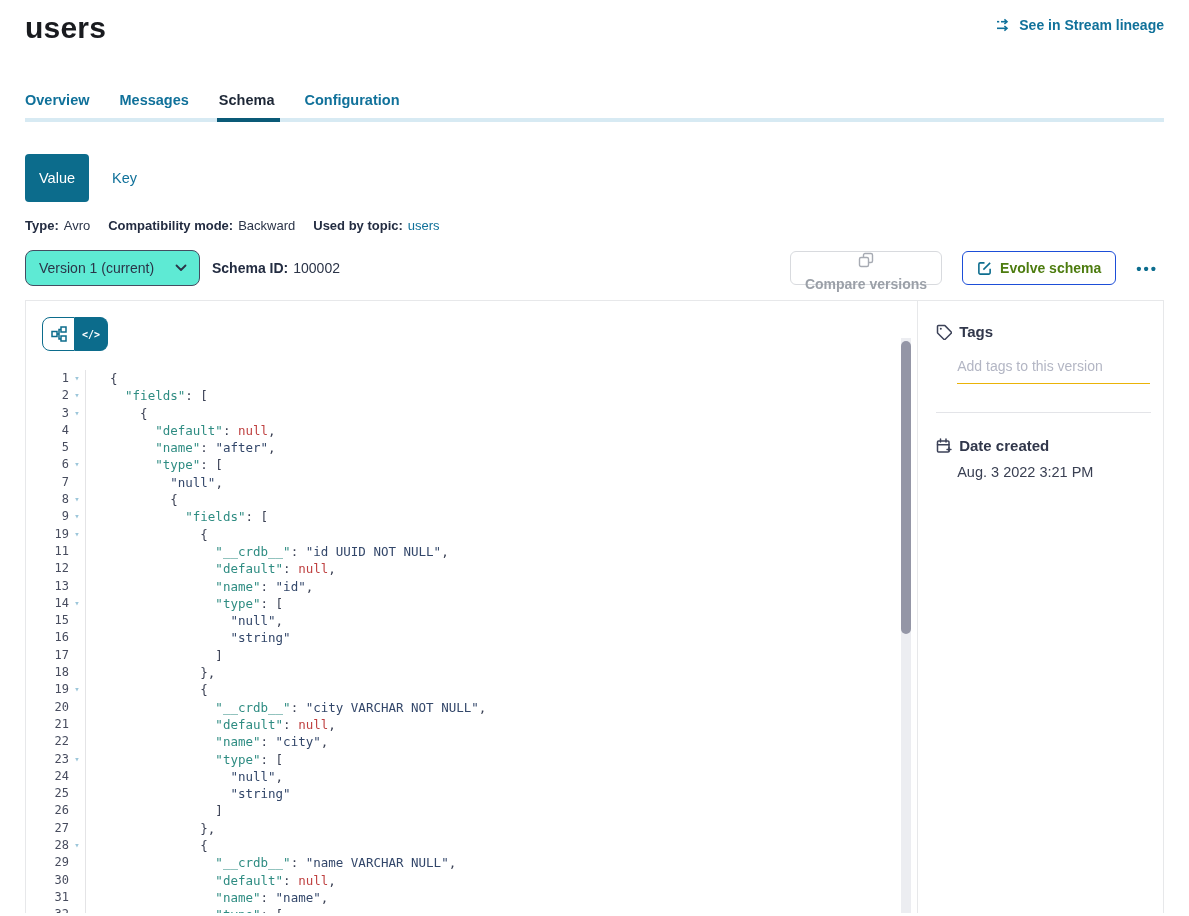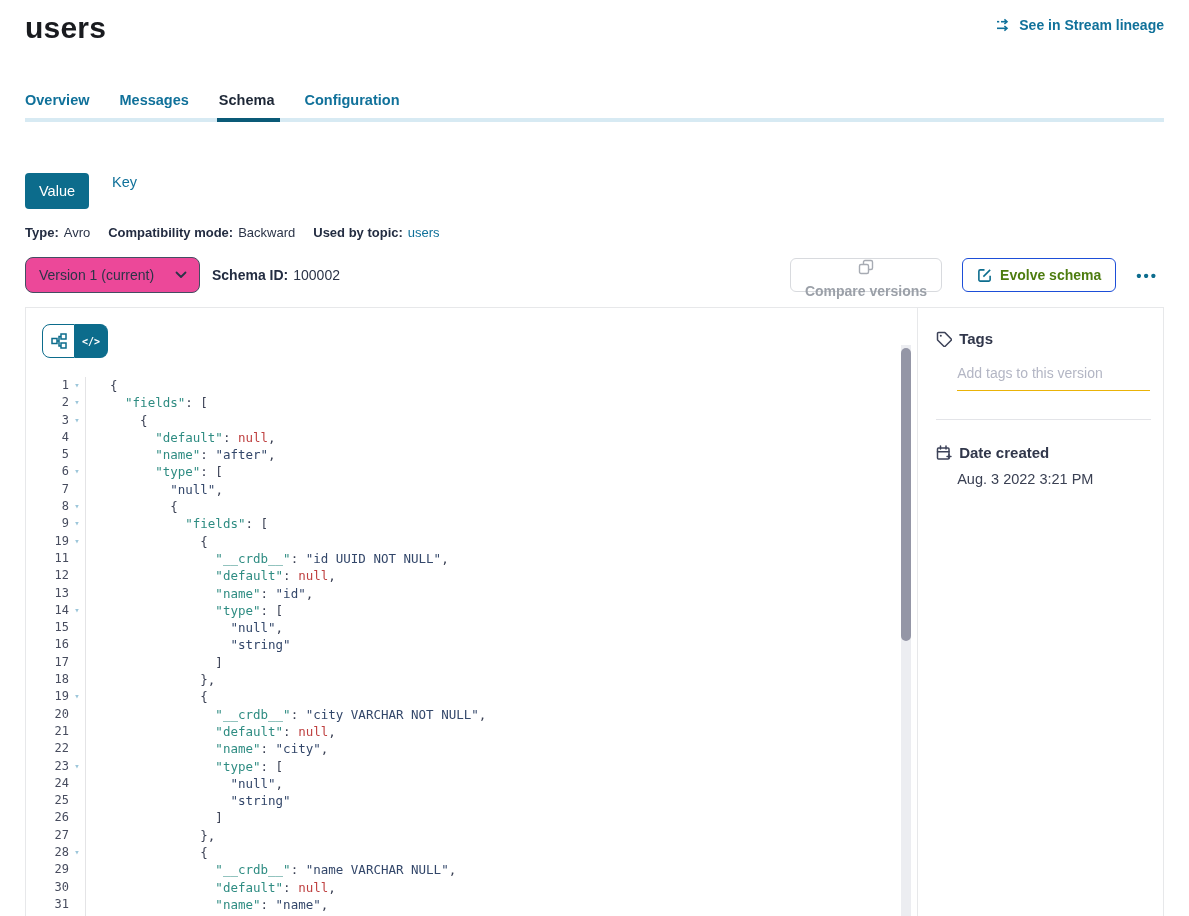--- a/index.html
+++ b/index.html
@@ -15,35 +15,35 @@
 
   
   .tabs { margin-top:46px; display:flex; gap:30px; border-bottom:4px solid #d7eaf3;text-align:right; }
   .tab { position:relative; padding-bottom:10px; font-size:14.5px; font-weight:600; color:#10719a; cursor:pointer; }
   .tab.active { color:#1d2736; }
   .tab.active::after { content:""; position:absolute; left:-2px; right:-6px; bottom:-4px; height:4px; background:#0a5a77; }
 
   
   .vk-row { margin-top:32px; display:flex; align-items:center; }
   .vk-btn { font-size:14.5px; font-weight:400; border:none; background:#0c6c8c; color:#fff;
-    padding:10px 14px; border-radius:4px; cursor:pointer; font-family:inherit;margin-top:19px; }
+    padding:16px 14px; border-radius:4px; cursor:pointer; font-family:inherit; }
   .vk-link { margin-left:23px; color:#10719a; font-size:14.5px; cursor:pointer; background:none; border:none; font-family:inherit; }
 
   
   .meta-row { margin-top:16px; display:flex; gap:18px; font-size:13px; align-items:center; }
   .meta-pair { display:flex; gap:5px; }
   .meta-label { font-weight:700; color:#232c41; }
   .meta-value { color:#2b3448; }
   a.topic-link { color:#10719a; text-decoration:none; cursor:pointer; }
 
   
   .version-row { margin-top:17px; display:flex; align-items:center; height:36px; }
   .select { width:175px; height:36px; border:1px solid #444d62; border-radius:8px;
     display:flex; align-items:center; justify-content:space-between; padding:0 12px 0 13px;
-    font-size:14px; color:#2b3448; cursor:pointer; background:#ec4899; }
+    font-size:14px; color:#2b3448; cursor:pointer; background:#5eead4; }
   .schema-id { margin-left:12px; display:flex; gap:5px; font-size:14px; }
   .btn { display:flex; align-items:center; gap:8px; height:34px; padding:0 14px;
     border-radius:6px; background:#fff; font-size:14px; font-family:inherit; cursor:pointer; }
   .btn-disabled { margin-left:auto; border:1px solid #d8dade; color:#9ba0a8; font-weight:600;flex-direction:column; }
   .btn-primary-outline { margin-left:20px; border:1px solid #1d4ed8; color:#4d7c0f; font-weight:700; }
   .more-btn { margin-left:14px; border:none; background:none; color:#0d6d8e;
     font-size:15px; font-weight:700; letter-spacing:2px; cursor:pointer; padding:4px 6px; }
 
   
   .content { margin-top:14px; border:1px solid #e7e8ea; border-bottom:none; height:613px;

